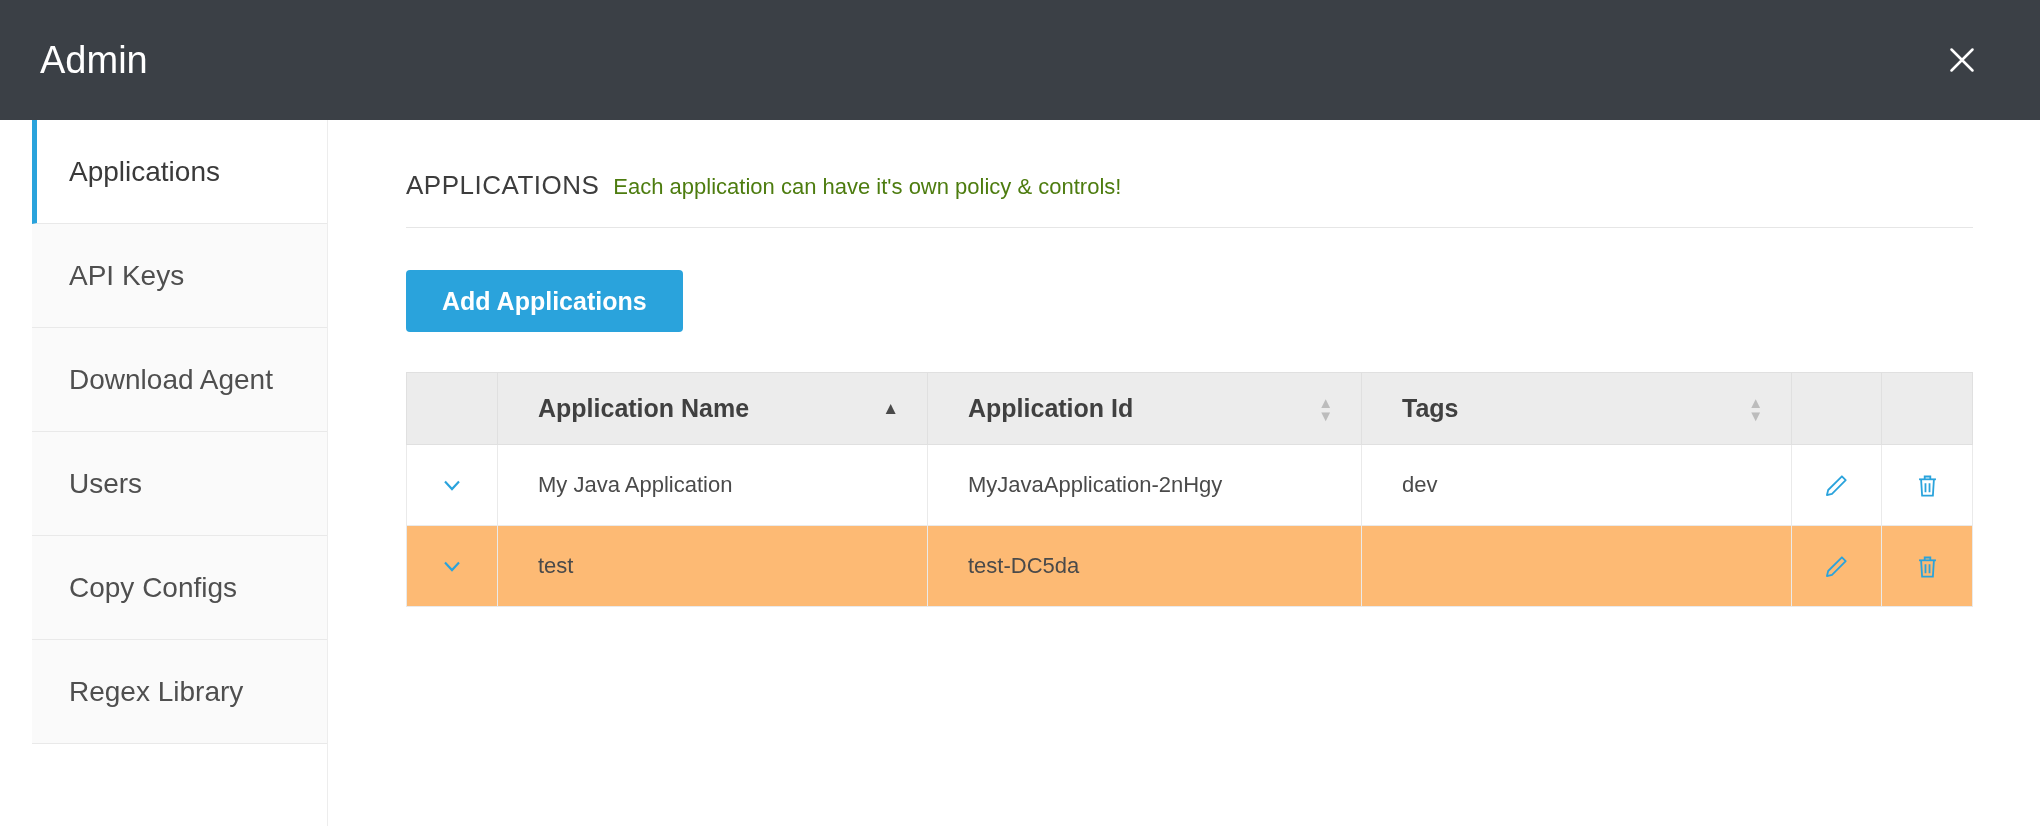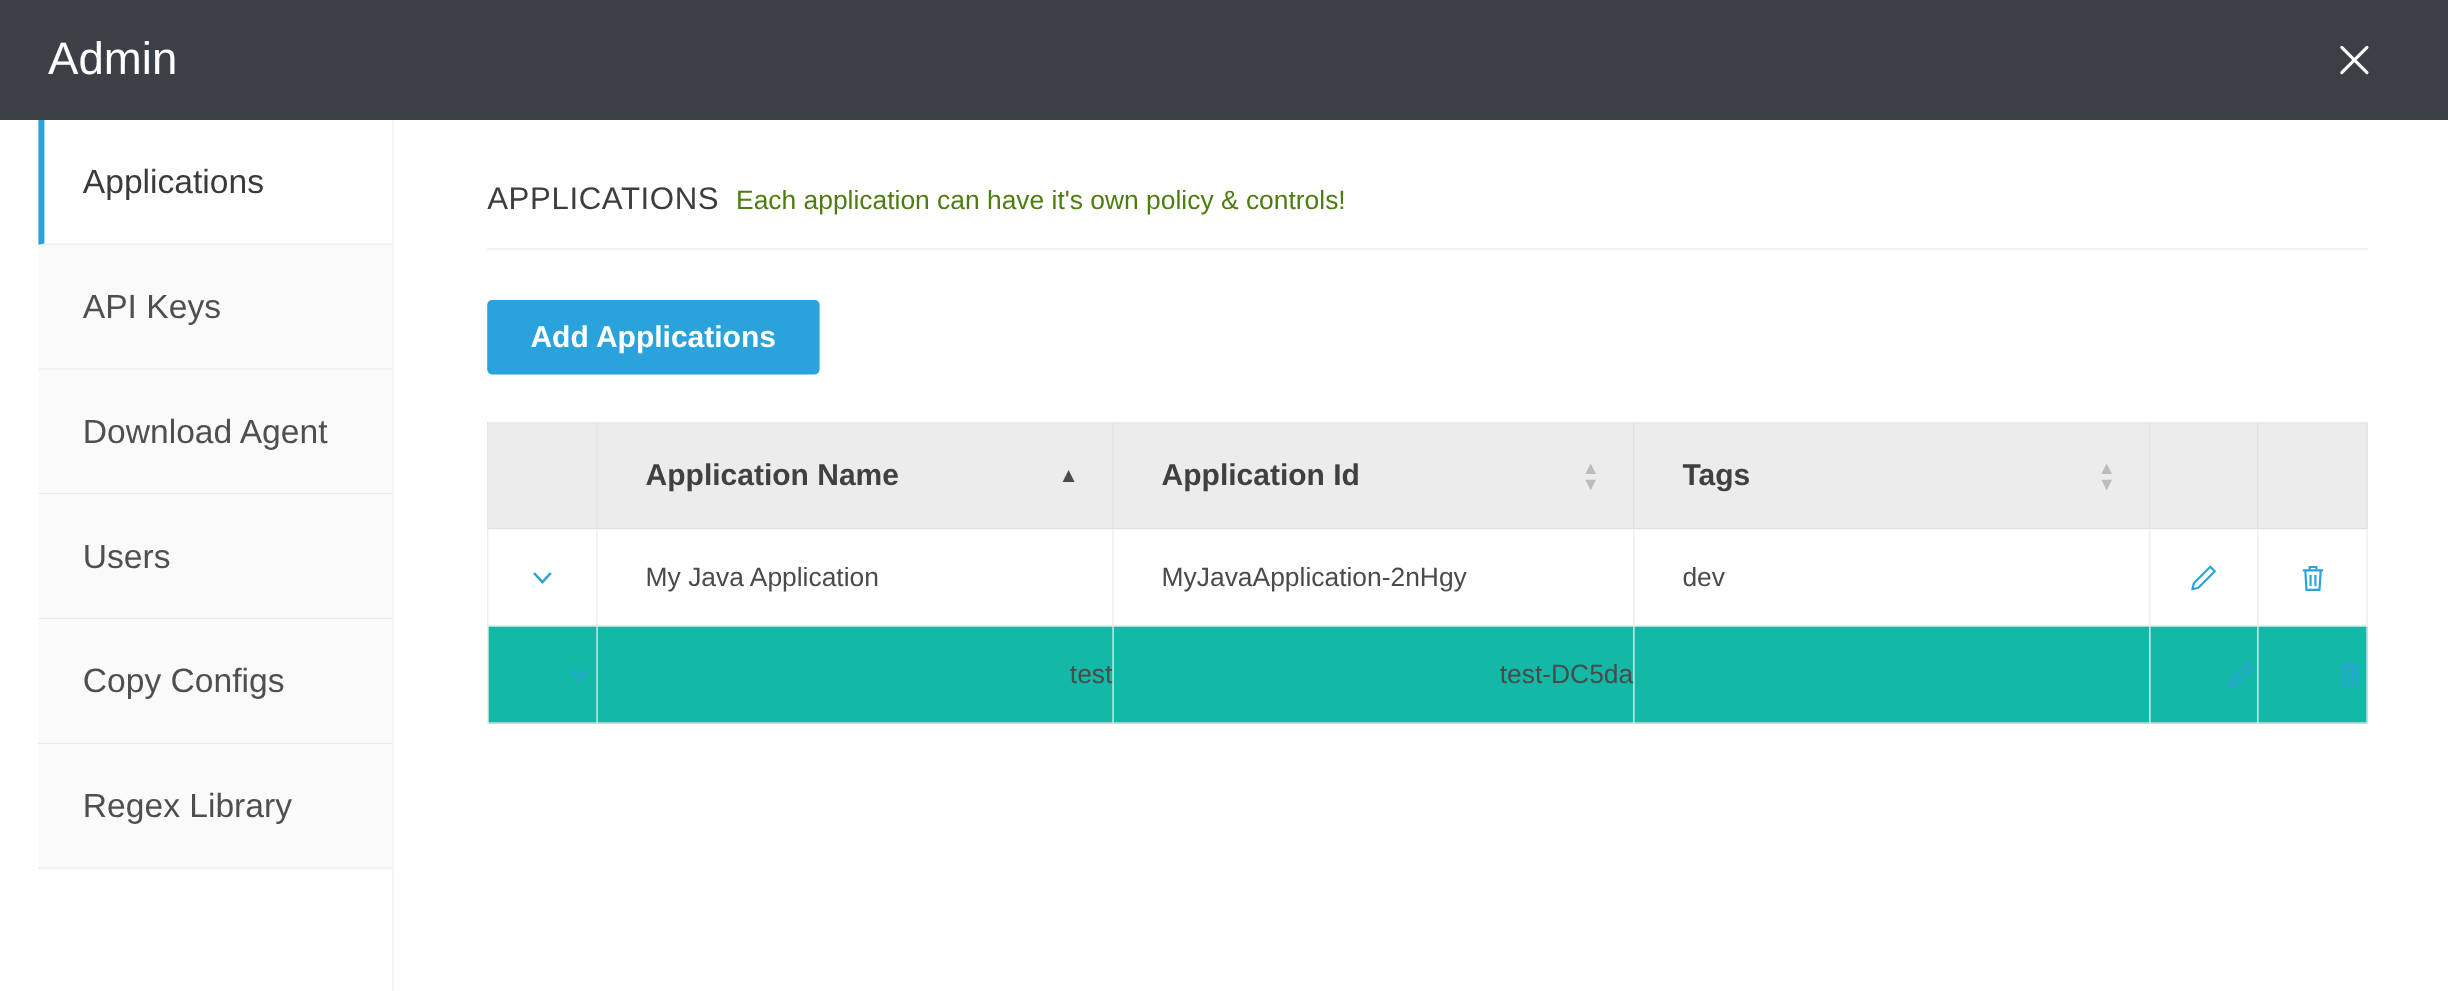--- a/index.html
+++ b/index.html
@@ -5,21 +5,21 @@
   * { margin: 0; padding: 0; box-sizing: border-box; }
   html, body { width: 2040px; height: 826px; overflow: hidden; }
   body {
     font-family: "Liberation Sans", sans-serif;
     background: #ffffff;
     color: #4a4a4a;
   }
 
   
   .app-header {
-    height: 100px;
+    height: 120px;
     background: #3b4046;
     display: flex;
     align-items: center;
     padding: 0 56px 0 40px;
   }
   .app-title {
     color: #ffffff;
     font-size: 38px;
     font-weight: 400;
   }
@@ -103,42 +103,42 @@
 
   
   .table-wrap { margin-top: 40px; }
   table {
     border-collapse: collapse;
     table-layout: fixed;
     width: 1566px;
   }
   th {
     background: #ececec;
-    height: 88px;
+    height: 72px;
     font-size: 25px;
     font-weight: bold;
     color: #404040;
     border: 1px solid #e0e0e0;
     text-align: left;
     padding: 0 28px 0 40px;
   }
   .th-inner {
     display: flex;
     align-items: center;
     justify-content: space-between;
   }
   td {
     height: 81px;
     font-size: 22px;
     color: #4a4a4a;
     border: 1px solid #eaeaea;
     padding: 0 0 0 40px;
     background: #ffffff;
   }
-  tr.alt td { background: #14b8a6; text-align: right; }
+  tr.alt td { background: #fdba74; }
   td.center { text-align: center; padding: 0; }
   .sort-asc {
     color: #4a4a4a;
     font-size: 17px;
     line-height: 17px;
   }
   .sort-both {
     display: flex;
     flex-direction: column;
     color: #bcbcbc;

